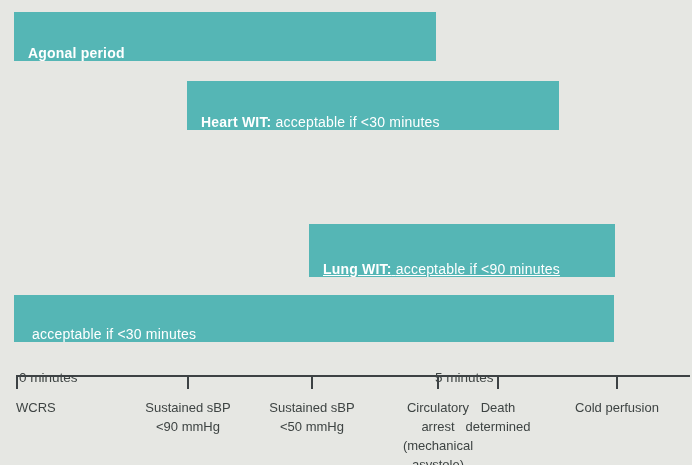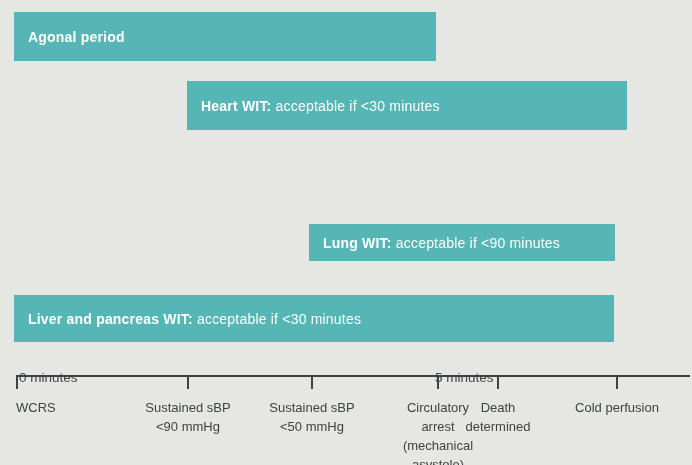--- a/index.html
+++ b/index.html
@@ -7,30 +7,30 @@
     position:relative;
     width:692px;height:465px;
     background:var(--background,#e6e7e3);
     font-family:"Liberation Sans","DejaVu Sans",sans-serif;
     overflow:hidden;
   }
   .bar{
     position:absolute;
     background:var(--bar-fill,#55b6b5);
     color:var(--bar-text,#ffffff);
-    display:flex;align-items:center;
+    display:flex;align-items:flex-end;
     padding-left:14px;box-sizing:border-box;
     font-size:14px;letter-spacing:.2px;
   }
   .bar .lead{font-weight:700;}
   .bar .rest{font-weight:400;white-space:pre-wrap;}
   .bar-0{left:14px;top:12px;width:422px;height:49px;}
-  .bar-1{left:187px;top:81px;width:440px;height:49px;}
+  .bar-1{left:187px;top:81px;width:372px;height:49px;}
   .bar-2{left:309px;top:151px;width:306px;height:50px;}
-  .bar-3{left:309px;top:224px;width:306px;height:37px;}
+  .bar-3{left:309px;top:224px;width:306px;height:53px;text-decoration:underline;}
   .bar-4{left:14px;top:295px;width:600px;height:47px;}
 
   .time-label{
     position:absolute;top:351px;
     font-size:13.5px;color:var(--label-text,#3e4443);margin-top:19px;
   }
   .t0{left:19px;}
   .t5{left:435px;}
 
   .axis-line{
@@ -72,21 +72,20 @@
       <span class="rest"> acceptable if &lt;30 minutes</span>
   </div>
 
 
   <div class="bar bar-3">
     <span class="lead">Lung WIT:</span>
       <span class="rest"> acceptable if &lt;90 minutes</span>
   </div>
 
   <div class="bar bar-4">
-    <span class="lead">Liver and pancreas WIT:</span>
       <span class="rest"> acceptable if &lt;30 minutes</span>
   </div>
 
   <div class="time-label t0">0 minutes</div>
   <div class="time-label t5">5 minutes</div>
 
   <div class="axis-line"></div>
   <div class="tick k0"></div>
   <div class="tick k1"></div>
   <div class="tick k2"></div>

